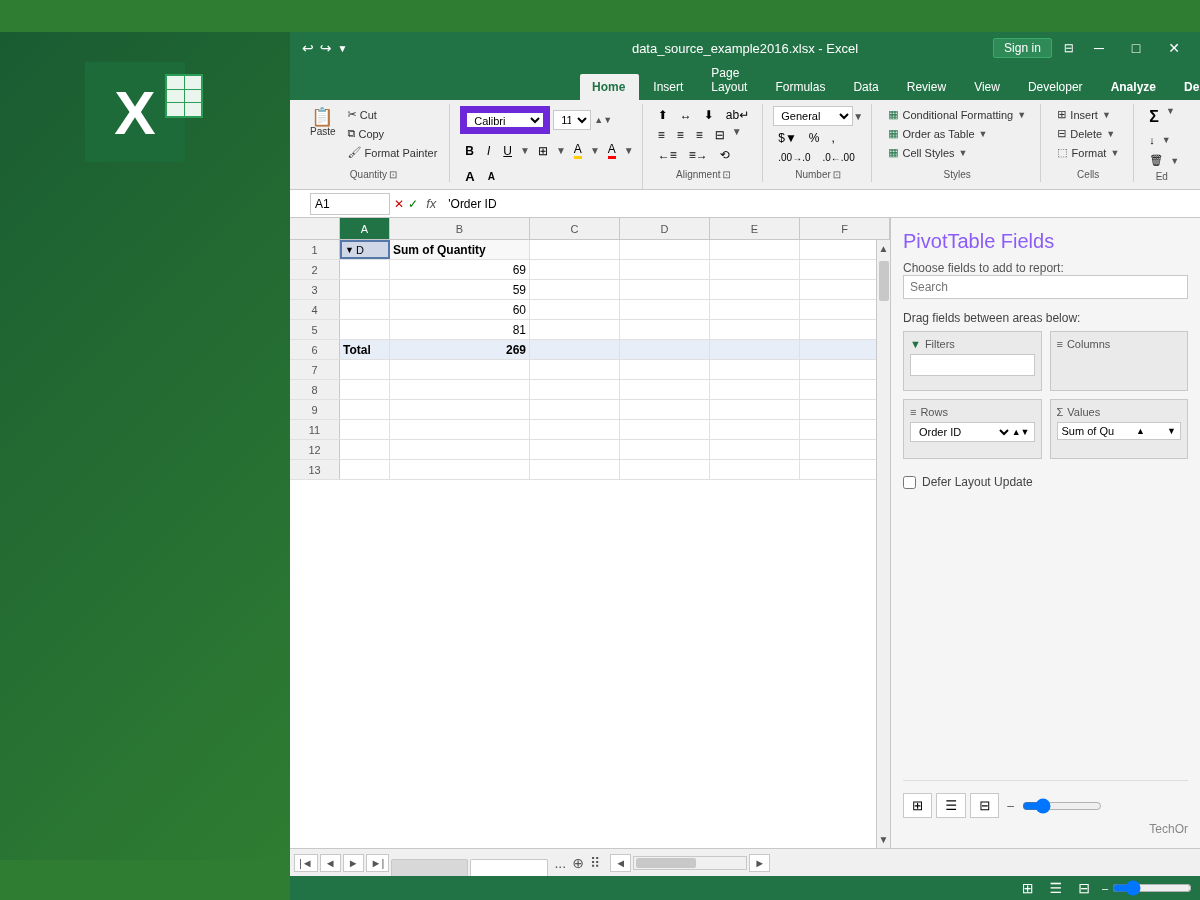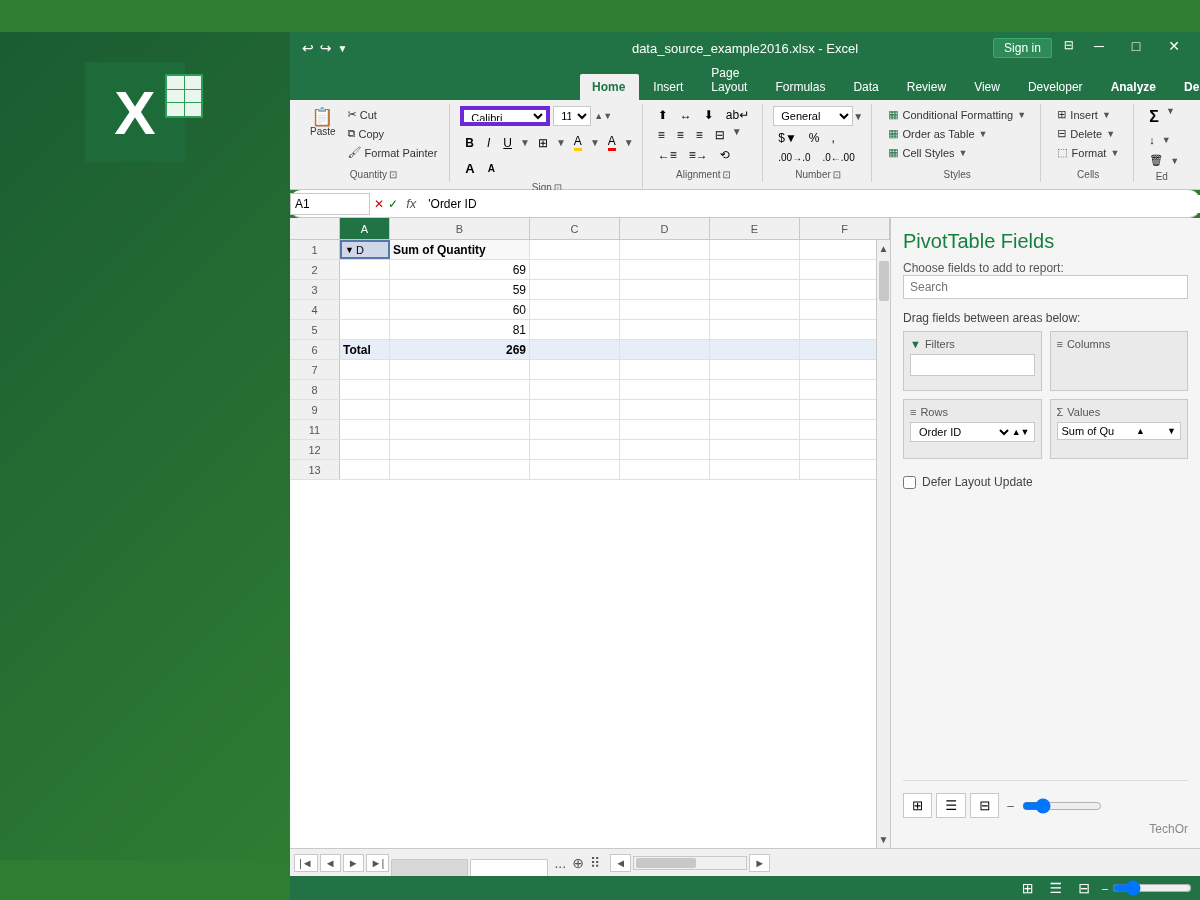--- a/index.html
+++ b/index.html
@@ -10,21 +10,21 @@
       background: #217346;
       color: white;
       height: 32px;
       display: flex;
       align-items: center;
       justify-content: space-between;
       padding: 0 12px;
       position: relative;
     }
     .title-bar-title { flex: 1; text-align: center; font-size: 13px; position: absolute; left: 50%; transform: translateX(-50%); }
-    .title-bar-right { display: flex; align-items: flex-start; gap: 12px; margin-left: auto; }
+    .title-bar-right { display: flex; align-items: center; gap: 12px; margin-left: auto; }
     .wb-btn { background: #2e8b57; border: 1px solid #3aaa6a; color: white; padding: 2px 10px; font-size: 12px; cursor: pointer; border-radius: 2px; }
     .win-btn { color: white; font-size: 14px; cursor: pointer; padding: 0 8px; }
 
     
     .ribbon-tabs {
       background: #217346;
       display: flex;
       align-items: flex-end;
       padding: 0 290px;
       height: 36px;
@@ -84,26 +84,26 @@
       cursor: pointer;
       border-radius: 2px;
       font-size: 11px;
       color: #333;
       white-space: nowrap;
     }
 
     
     .font-row { display: flex; align-items: center; gap: 3px; margin-bottom: 2px; }
     .font-select {
-      border: 4px solid #6d28d9;
+      border: 7px solid #6d28d9;
       background: white;
       padding: 1px 3px;
       font-size: 11px;
       width: 90px;
-      height: 20px;
+      height: 28px;
     }
     .font-size-select {
       border: 1px solid #c8c8c8;
       background: white;
       padding: 1px 3px;
       font-size: 11px;
       width: 38px;
       height: 20px;
     }
     .fmt-btn {
@@ -138,23 +138,22 @@
       white-space: nowrap;
     }
 
     
     .formula-bar {
       background: white;
       border-bottom: 1px solid #c8c8c8;
       display: flex;
       align-items: center;
       height: 28px;
-      padding: 0 0;
+      padding: 0 20px;
       gap: 4px;
-      border-radius: 11px;
     }
     .name-box {
       border: 1px solid #c8c8c8;
       padding: 2px 4px;
       font-size: 12px;
       width: 80px;
       height: 22px;
     }
     .formula-bar-btns { display: flex; align-items: center; gap: 4px; color: #555; }
     .formula-bar-input {
@@ -257,21 +256,21 @@
     
     .pivot-panel {
       width: 310px;
       background: #f5f5f5;
       border-left: 1px solid #c8c8c8;
       display: flex;
       flex-direction: column;
       padding: 12px;
       overflow-y: auto;
     }
-    .pivot-title { font-size: 20px; font-weight: 300; color: #15803d; margin-bottom: 8px; }
+    .pivot-title { font-size: 20px; font-weight: 300; color: #8b5cf6; margin-bottom: 8px; }
     .pivot-subtitle { font-size: 12px; color: #555; margin-bottom: 0; }
     .pivot-search {
       border: 1px solid #c8c8c8;
       background: white;
       padding: 3px 6px;
       font-size: 12px;
       width: 100%;
       height: 24px;
       margin-bottom: 12px;
     }

